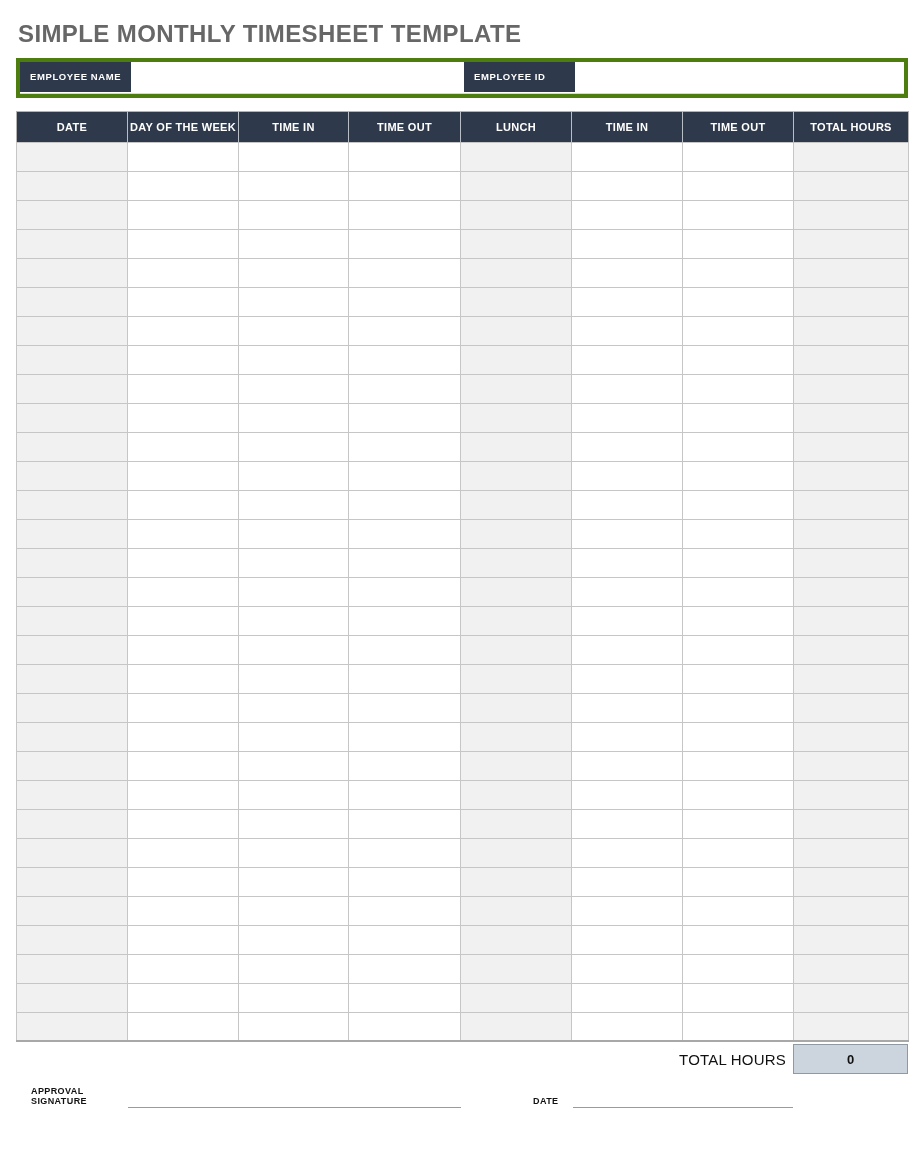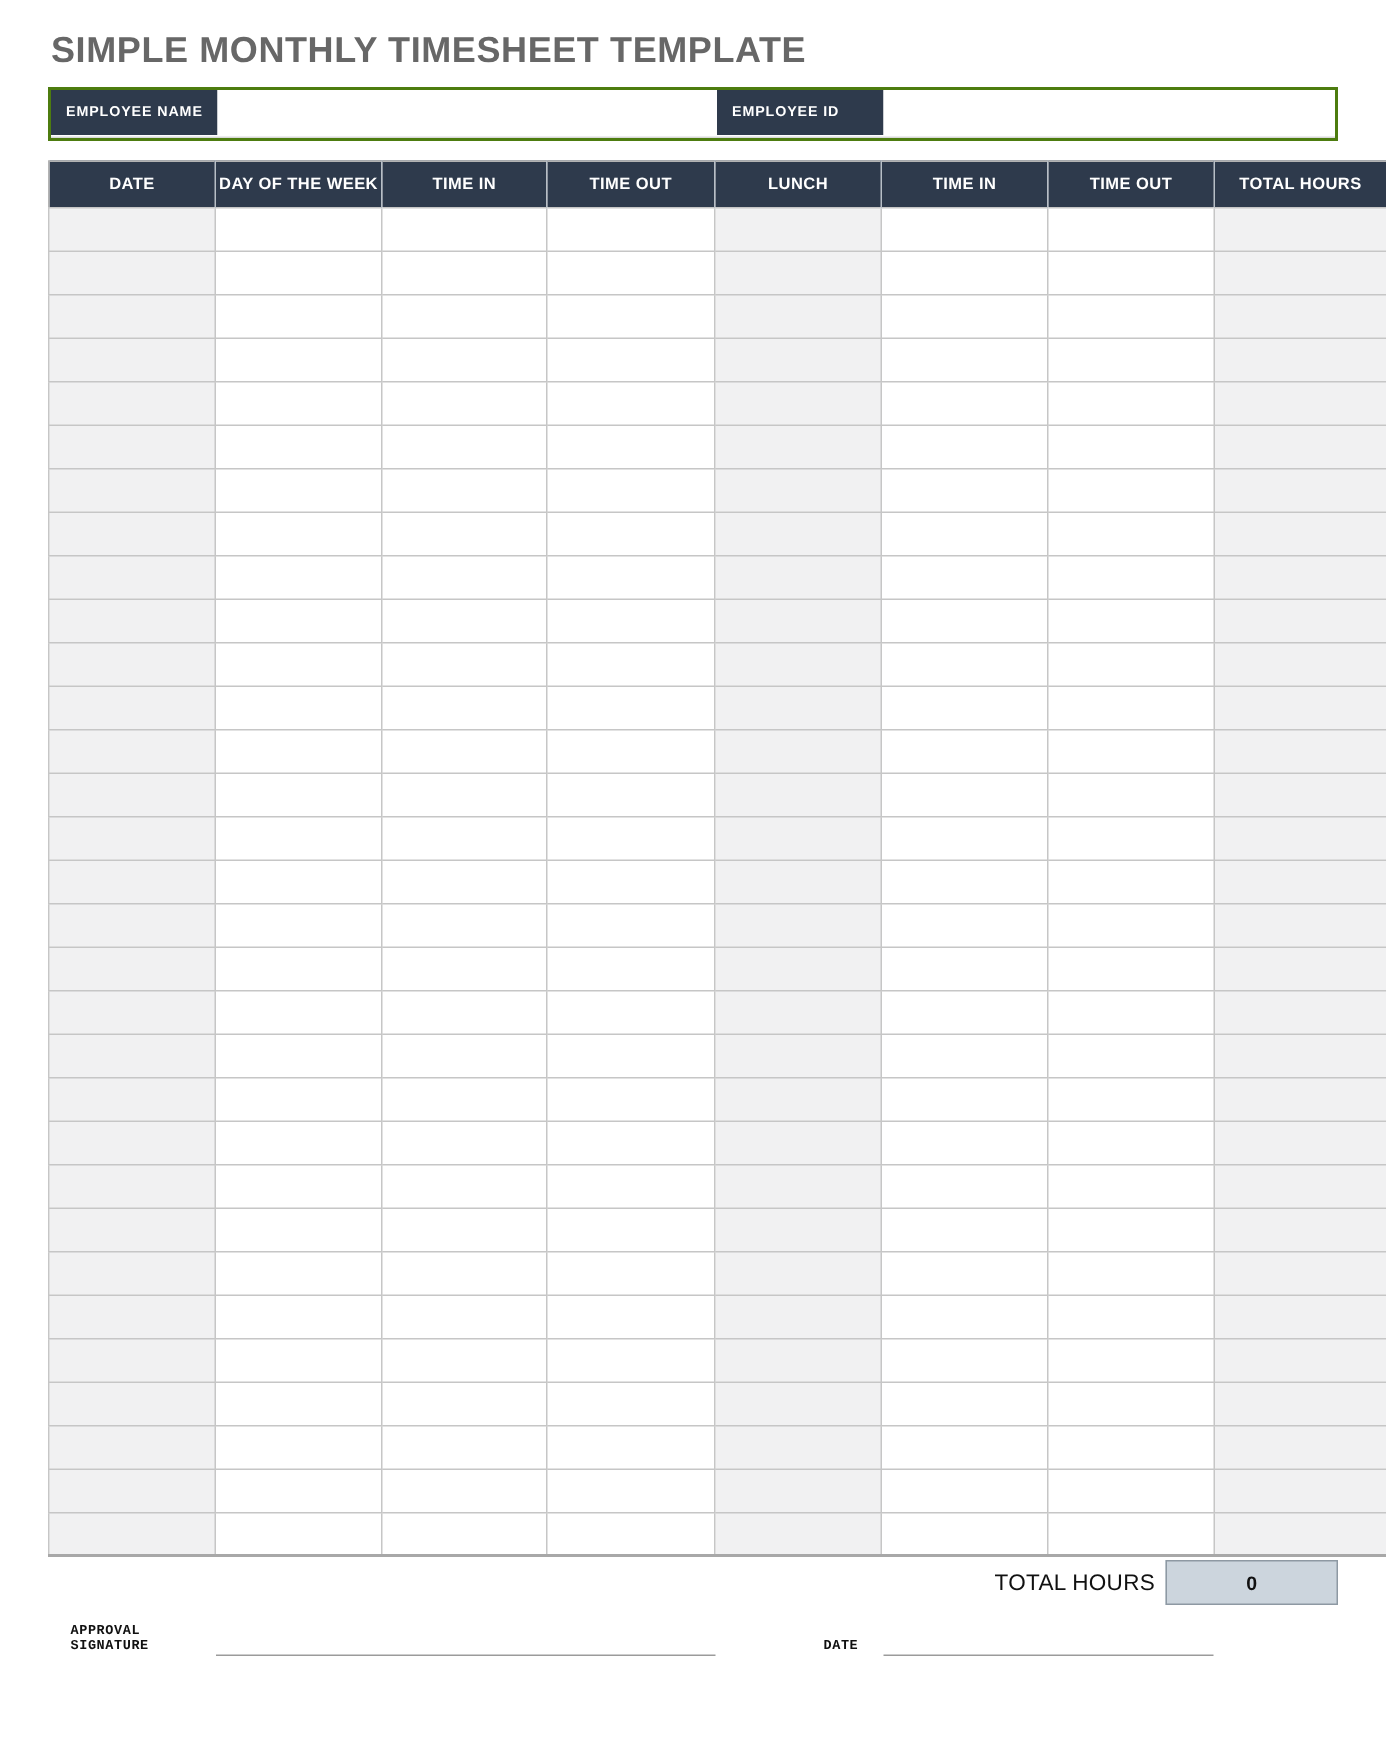--- a/index.html
+++ b/index.html
@@ -11,33 +11,33 @@
     --headtext: #ffffff;
   }
   * { box-sizing: border-box; }
   html, body {
     margin: 0; padding: 0;
     width: 924px; height: 1163px;
     background: #ffffff;
     font-family: "Liberation Sans", sans-serif;
     overflow: hidden;
   }
-  .content { padding: 0 32px; }
+  .content { padding: 0 16px; }
 
   .title {
     font-size: 24px;
     font-weight: bold;
     color: var(--title);
     letter-spacing: 0.4px;
     margin: 20px 0 10px 2px;
     line-height: 1.15;
   }
 
   
-  .emp-block { border: 2px solid #4d7c0f; background: #ffffff; }
+  .emp-block { border: 4px solid #4d7c0f; background: #ffffff; }
   .emp-row {
     display: grid;
     grid-template-columns: 111px 333px 111px 1fr;
     height: 30px;
   }
   .emp-sep { height: 2px; background: #ffffff; border-bottom: 1px solid #d9d9d9; }
   .emp-label {
     background: var(--dark);
     color: var(--headtext);
     font-size: 9.5px;
@@ -107,21 +107,20 @@
     font-weight: bold;
     color: #111111;
   }
 
   
   .sig-row {
     display: flex;
     align-items: flex-end;
     margin-top: 18px;
     height: 16px;
-    font-family: Liberation Mono, monospace;
   }
   .sig-label-box {
     font-size: 9px;
     font-weight: bold;
     color: #111111;
     letter-spacing: 0.4px;
     padding-bottom: 2px;
     text-transform: uppercase;
   }
   .sig-label-approval { width: 112px; padding-left: 15px; }

